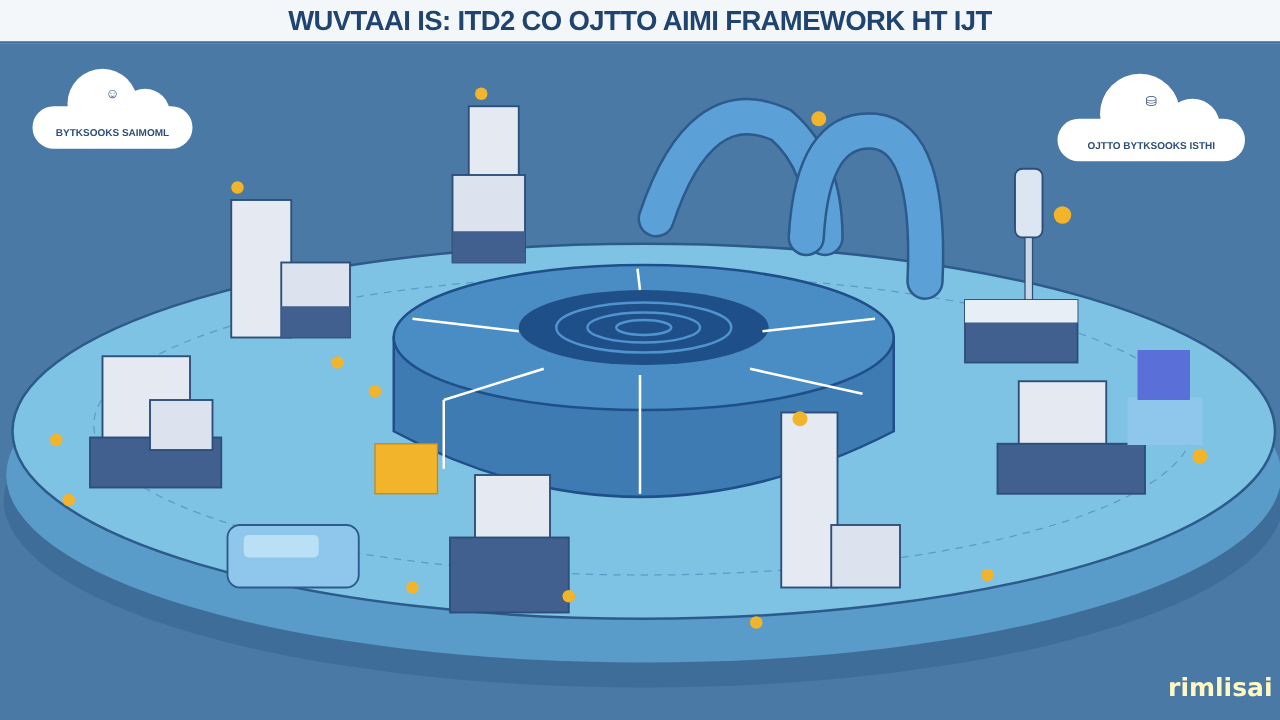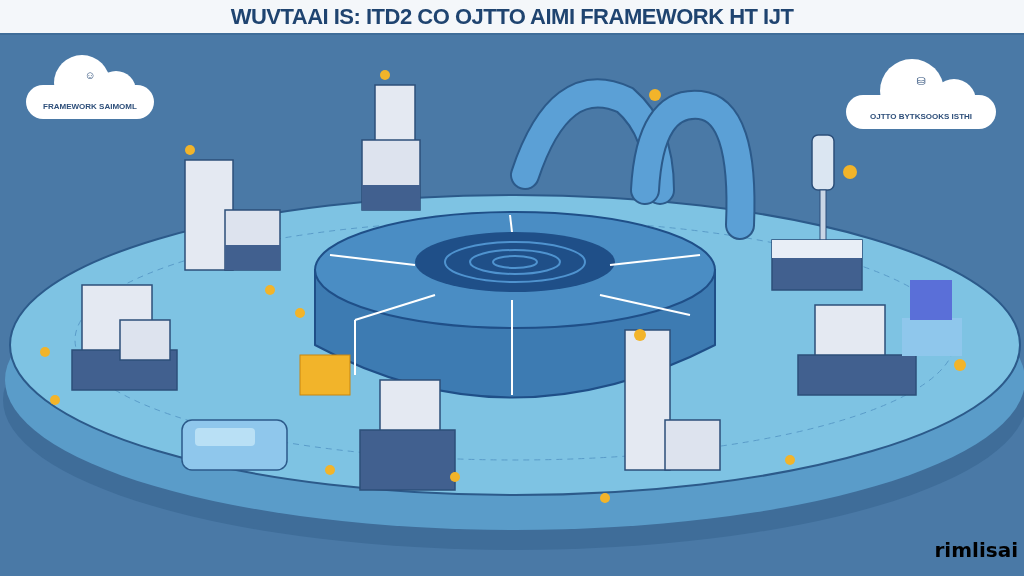--- a/index.html
+++ b/index.html
@@ -36,21 +36,21 @@
     }
     .cloud-icon {
       position: absolute; z-index: 2; left: 50%; transform: translateX(-50%);
       color: #2e4f7a; font-size: 11px;
     }
     .cloud-left .cloud-icon { top: -16px; }
     .cloud-right .cloud-icon { top: -20px; }
     .scene { position: absolute; left: 0; top: 0; width: 1024px; height: 576px; }
     .watermark {
       position: absolute; right: 6px; bottom: 14px;
-      color: #000000; font-weight: bold; font-size: 20px;
+      color: #fef9c3; font-weight: bold; font-size: 20px;
       font-family: "DejaVu Sans", sans-serif;
     }
   </style>
 </head>
 <body>
 
 <div class="title-bar">
   <span class="title-text">WUVTAAI IS: ITD2 CO OJTTO AIMI FRAMEWORK HT IJT</span>
 </div>
 
@@ -144,21 +144,21 @@
       <circle cx="790" cy="460" r="5"></circle>
     <circle cx="385" cy="75" r="5"></circle>
       <circle cx="655" cy="95" r="6"></circle>
     <circle cx="190" cy="150" r="5"></circle>
       <circle cx="640" cy="335" r="6"></circle>
   </g>
 </svg>
 
 <div class="cloud cloud-left">
   <span class="cloud-icon">☺</span>
-  <span class="cloud-label">FRAMEWORK SAIMOML</span>
+  <span class="cloud-label">BYTKSOOKS SAIMOML</span>
 </div>
 
 <div class="cloud cloud-right">
   <span class="cloud-icon">⛁</span>
   <span class="cloud-label">OJTTO BYTKSOOKS ISTHI</span>
 </div>
 
 <div class="watermark">rimlisai</div>
 
 </body></html>

